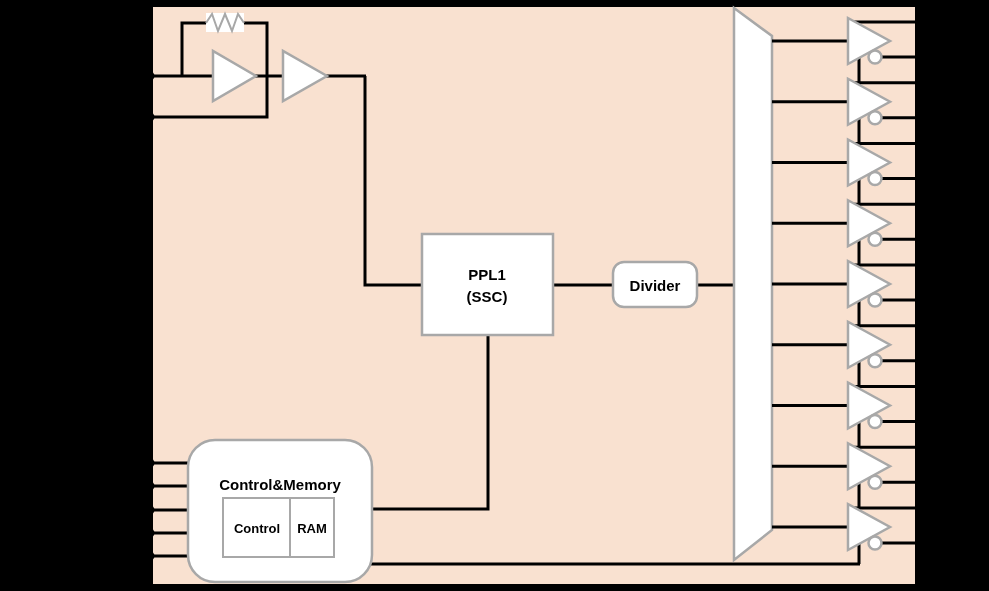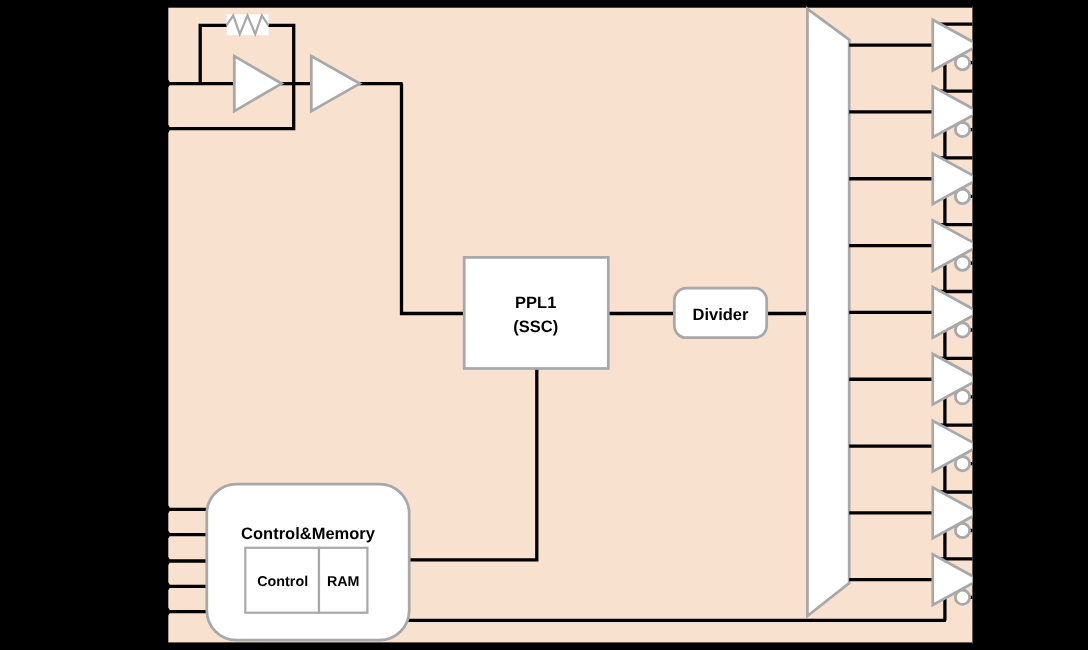--- a/index.html
+++ b/index.html
@@ -2,21 +2,21 @@
 <html style="--background: #000000; --chip-fill: #F9E1D0; --chip-border: #000000; --shape-stroke: #A8A8A8; --block-fill: #FFFFFF; --wire: #000000; --text: #000000;"><head>
 <meta charset="utf-8">
 <style>
   html,body{margin:0;padding:0;}
   body{
     background: var(--background, #000);
     font-family: "Liberation Sans", sans-serif;
   }
   .stage{
     position:relative;
-    width:884px;height:591px;
+    width:989px;height:591px;
     background: var(--background, #000);
     overflow:hidden;
   }
   svg{display:block;}
   .chip{
     fill: var(--chip-fill, #F9E1D0);
     stroke: var(--chip-border, #000);
     stroke-width:3;
   }
   .wire{

